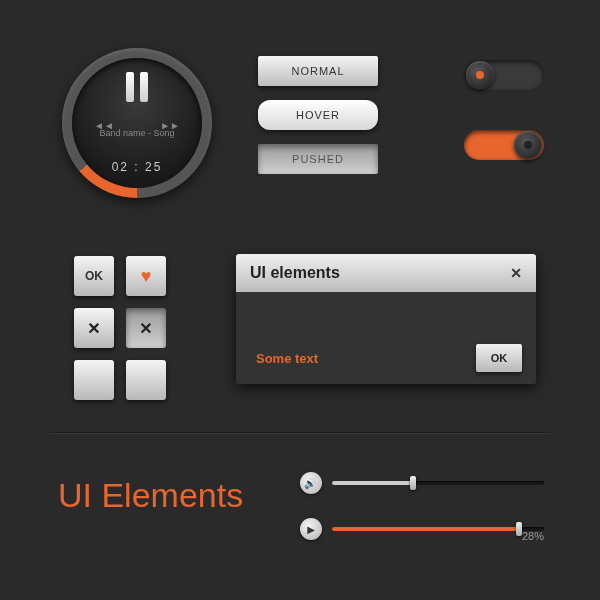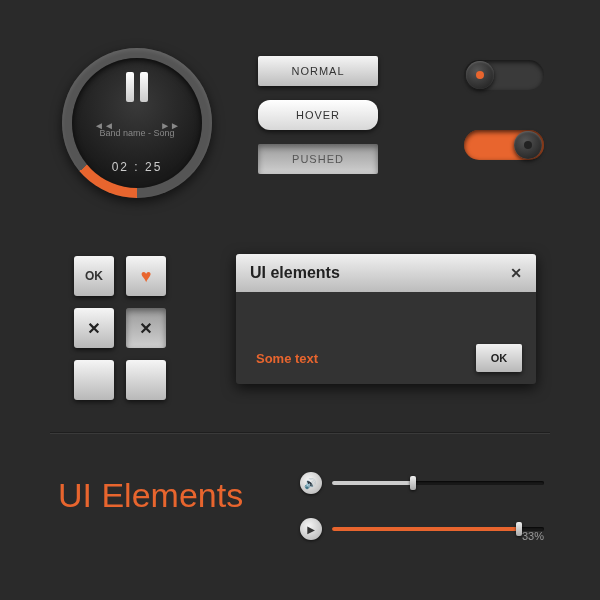--- a/index.html
+++ b/index.html
@@ -249,13 +249,13 @@
     </div>
   </div>
   <div class="slider">
     <div class="slider-icon">▶</div>
     <div class="slider-track">
       <div class="slider-fill orange"></div>
       <div class="slider-handle"></div>
     </div>
   </div>
 </div>
-<div class="slider-pct">33%</div>
+<div class="slider-pct">28%</div>
 
 </body></html>

